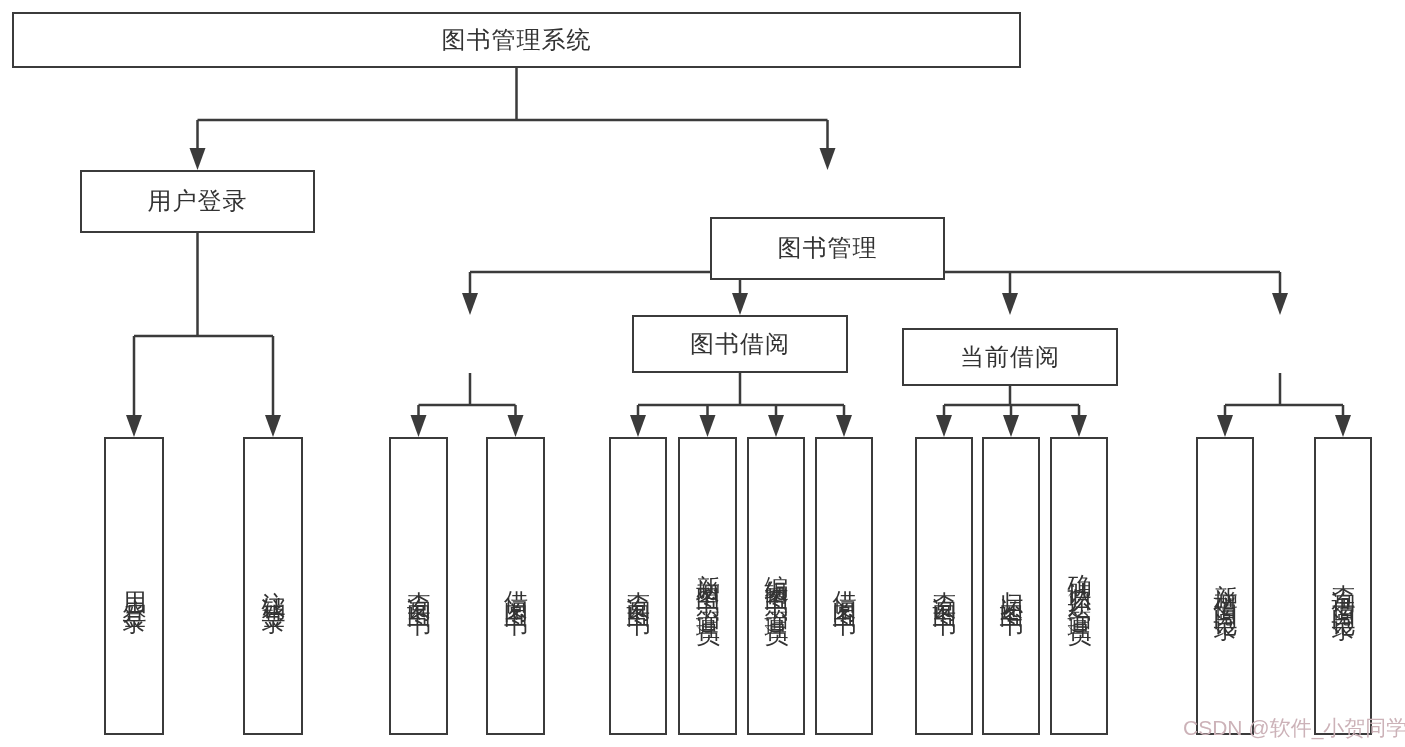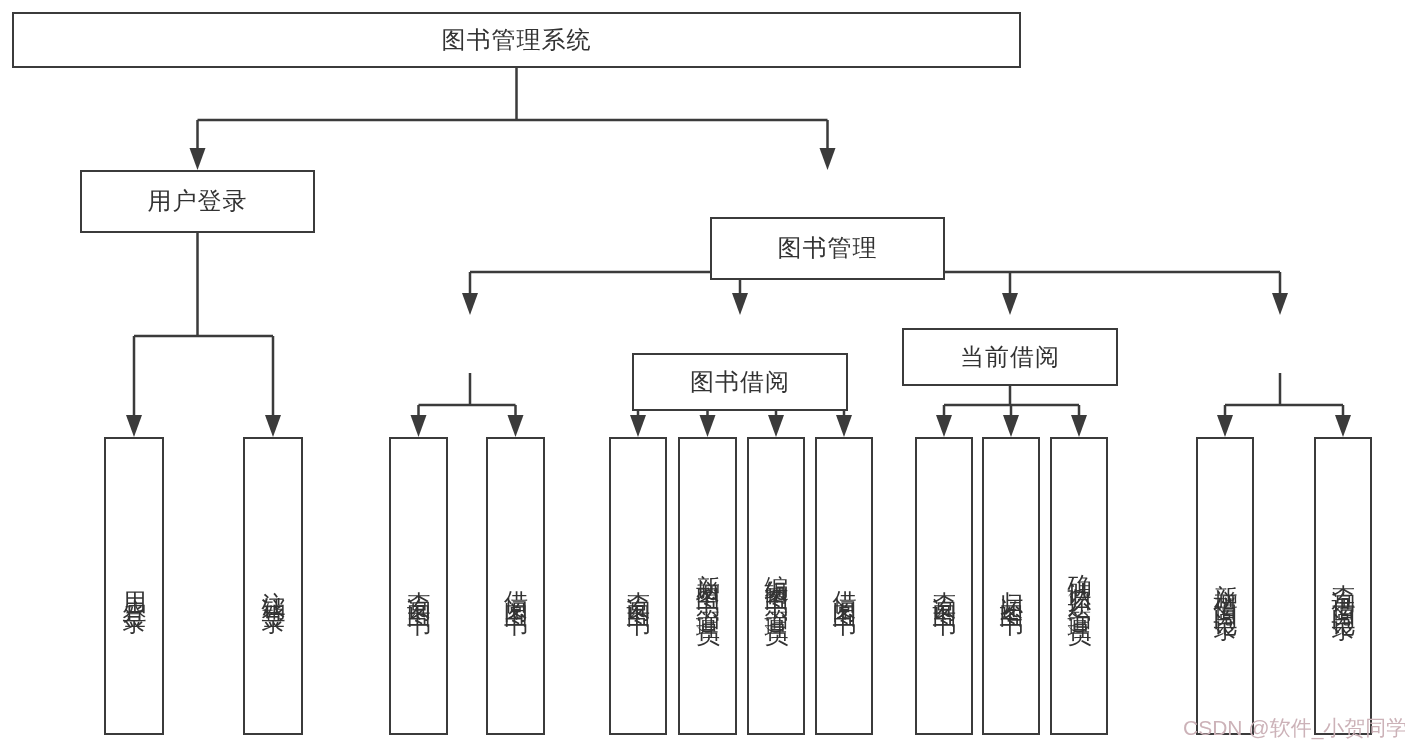--- a/index.html
+++ b/index.html
@@ -113,21 +113,21 @@
     <span>图书管理系统</span>
   </div>
 
   <div class="box" style="left:80px; top:170px; width:235px; height:63px;">
     <span>用户登录</span>
   </div>
   <div class="box" style="left:710px; top:170px; width:235px; height:63px;margin-top:47px;">
     <span>图书管理</span>
   </div>
 
-  <div class="box" style="left:632px; top:315px; width:216px; height:58px;margin-top:38px;">
+  <div class="box" style="left:632px; top:315px; width:216px; height:58px;">
     <span>图书借阅</span>
   </div>
   <div class="box" style="left:902px; top:328px; width:216px; height:58px;">
     <span>当前借阅</span>
   </div>
 
   <div class="box vbox" style="left:104px; top:437px; width:60px; height:298px;">
     <span>用户登录</span>
   </div>
   <div class="box vbox" style="left:243px; top:437px; width:60px; height:298px;">

